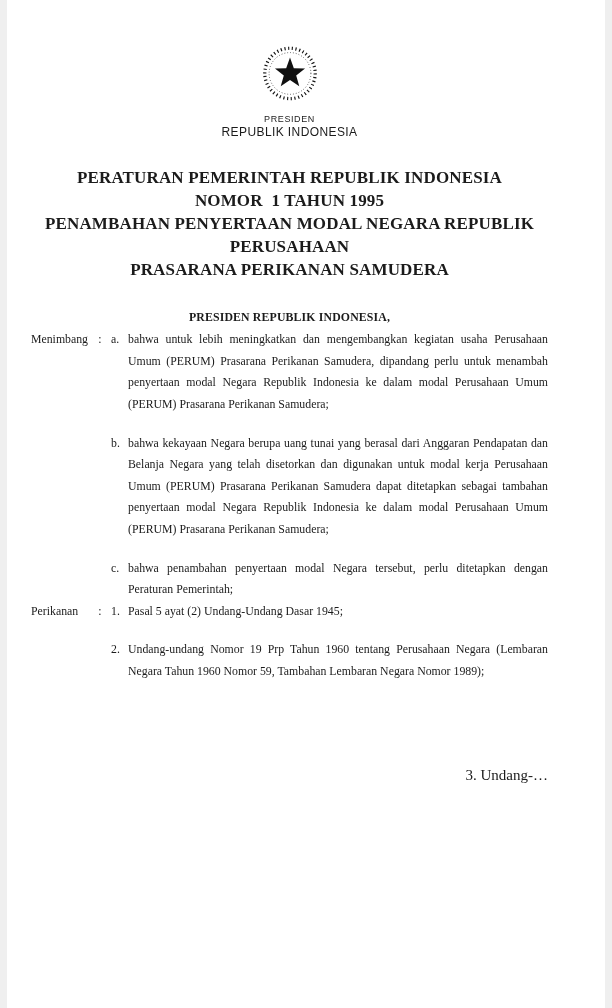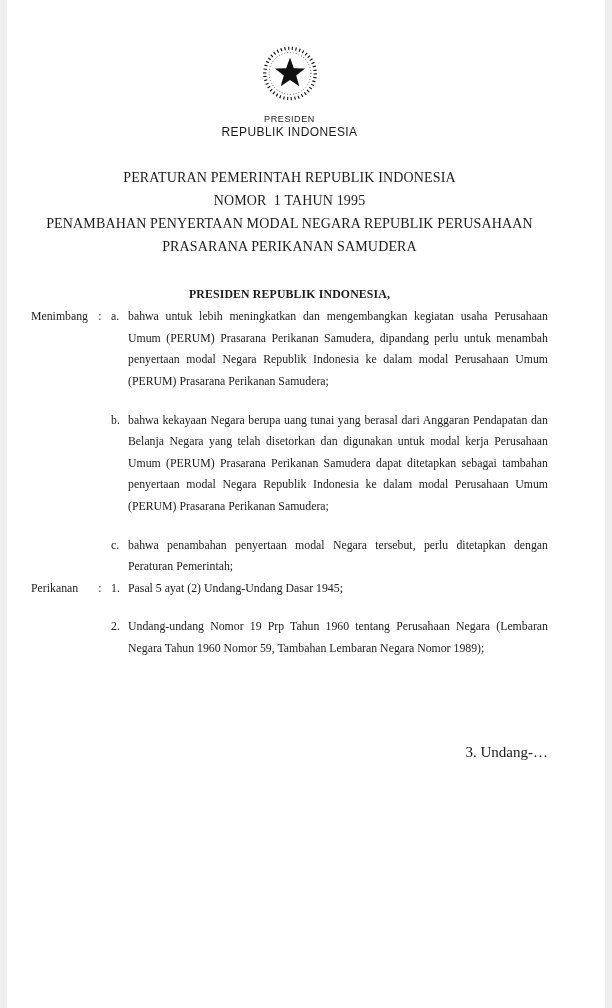--- a/index.html
+++ b/index.html
@@ -22,22 +22,22 @@
     width: 74px;
     height: 72px;
     margin: 0 auto 6px auto;
   }
   .org { font-family: "Liberation Sans", sans-serif; line-height: 1.25; }
   .org-1 { font-size: 9px; letter-spacing: 0.6px; }
   .org-2 { font-size: 12px; letter-spacing: 0.4px; }
 
   .title-block { margin-top: 26px; text-align: center; }
   .title-line {
-    font-weight: normal;
-    font-size: 14px;
+    font-weight: bold;
+    font-size: 17px;
     line-height: 23px;
     white-space: pre-wrap;
     letter-spacing: 0.15px;
   }
   .salutation {
     margin-top: 25px;
     text-align: center;
     font-weight: bold;
     font-size: 11.8px;
     line-height: 23px;

